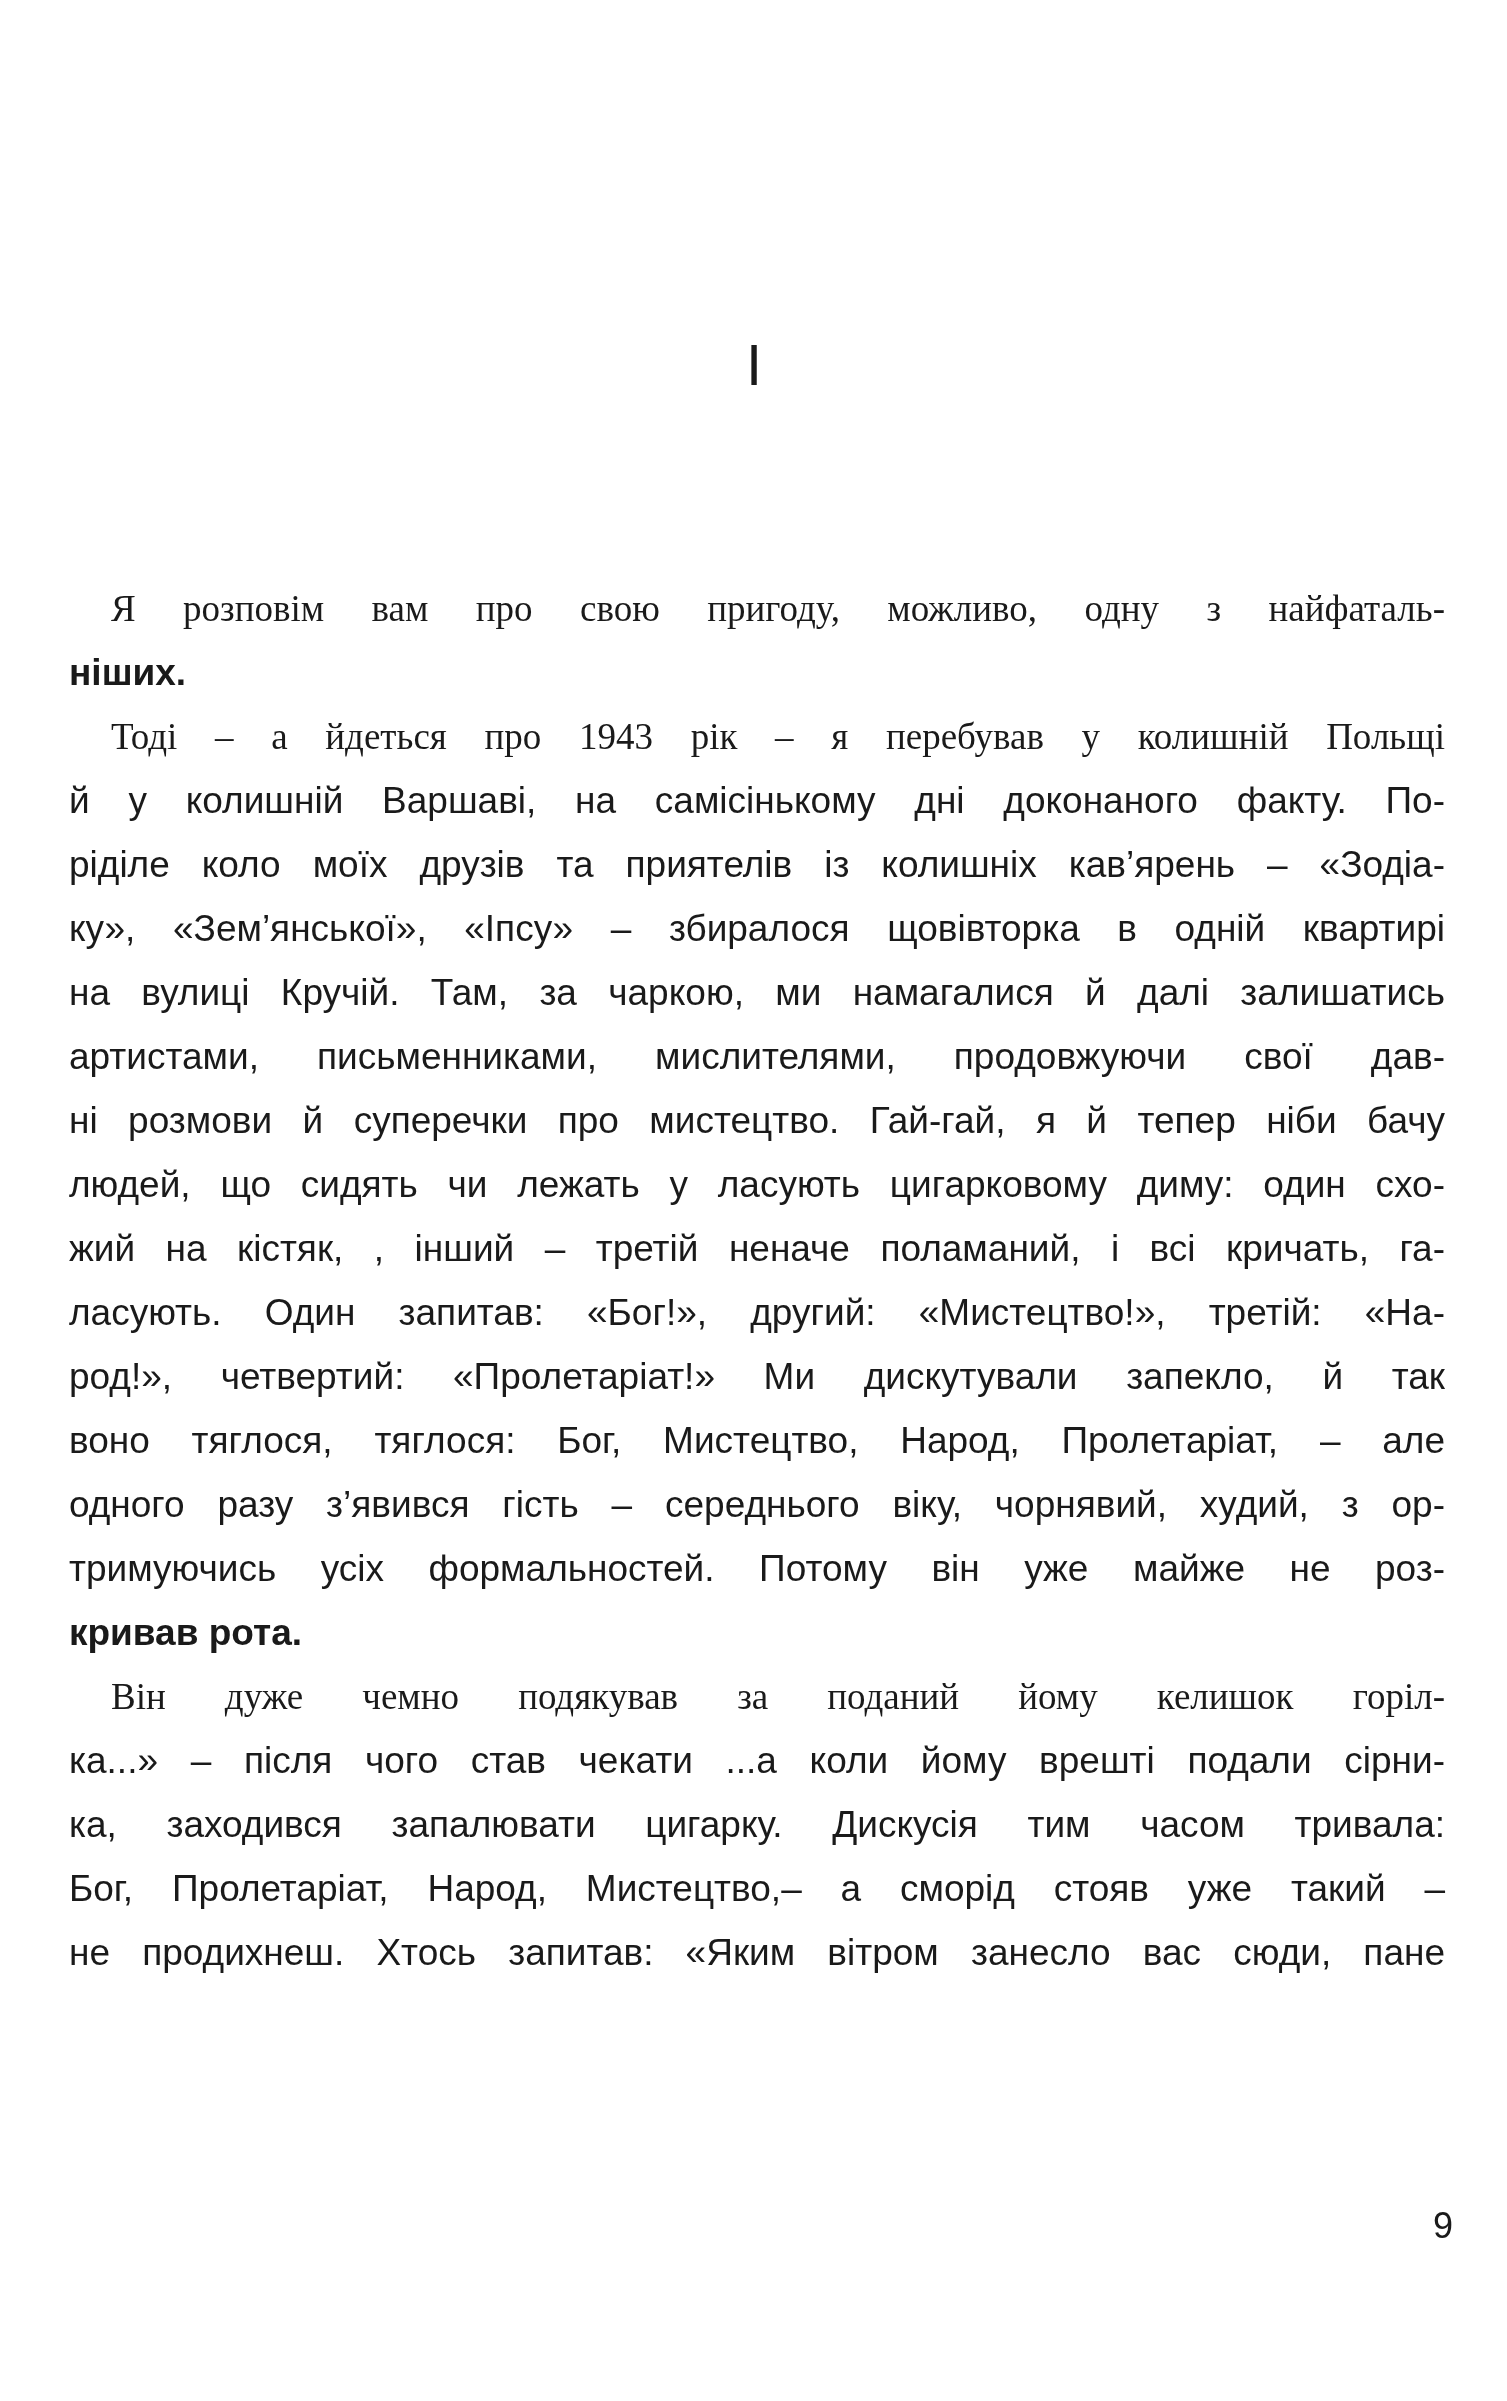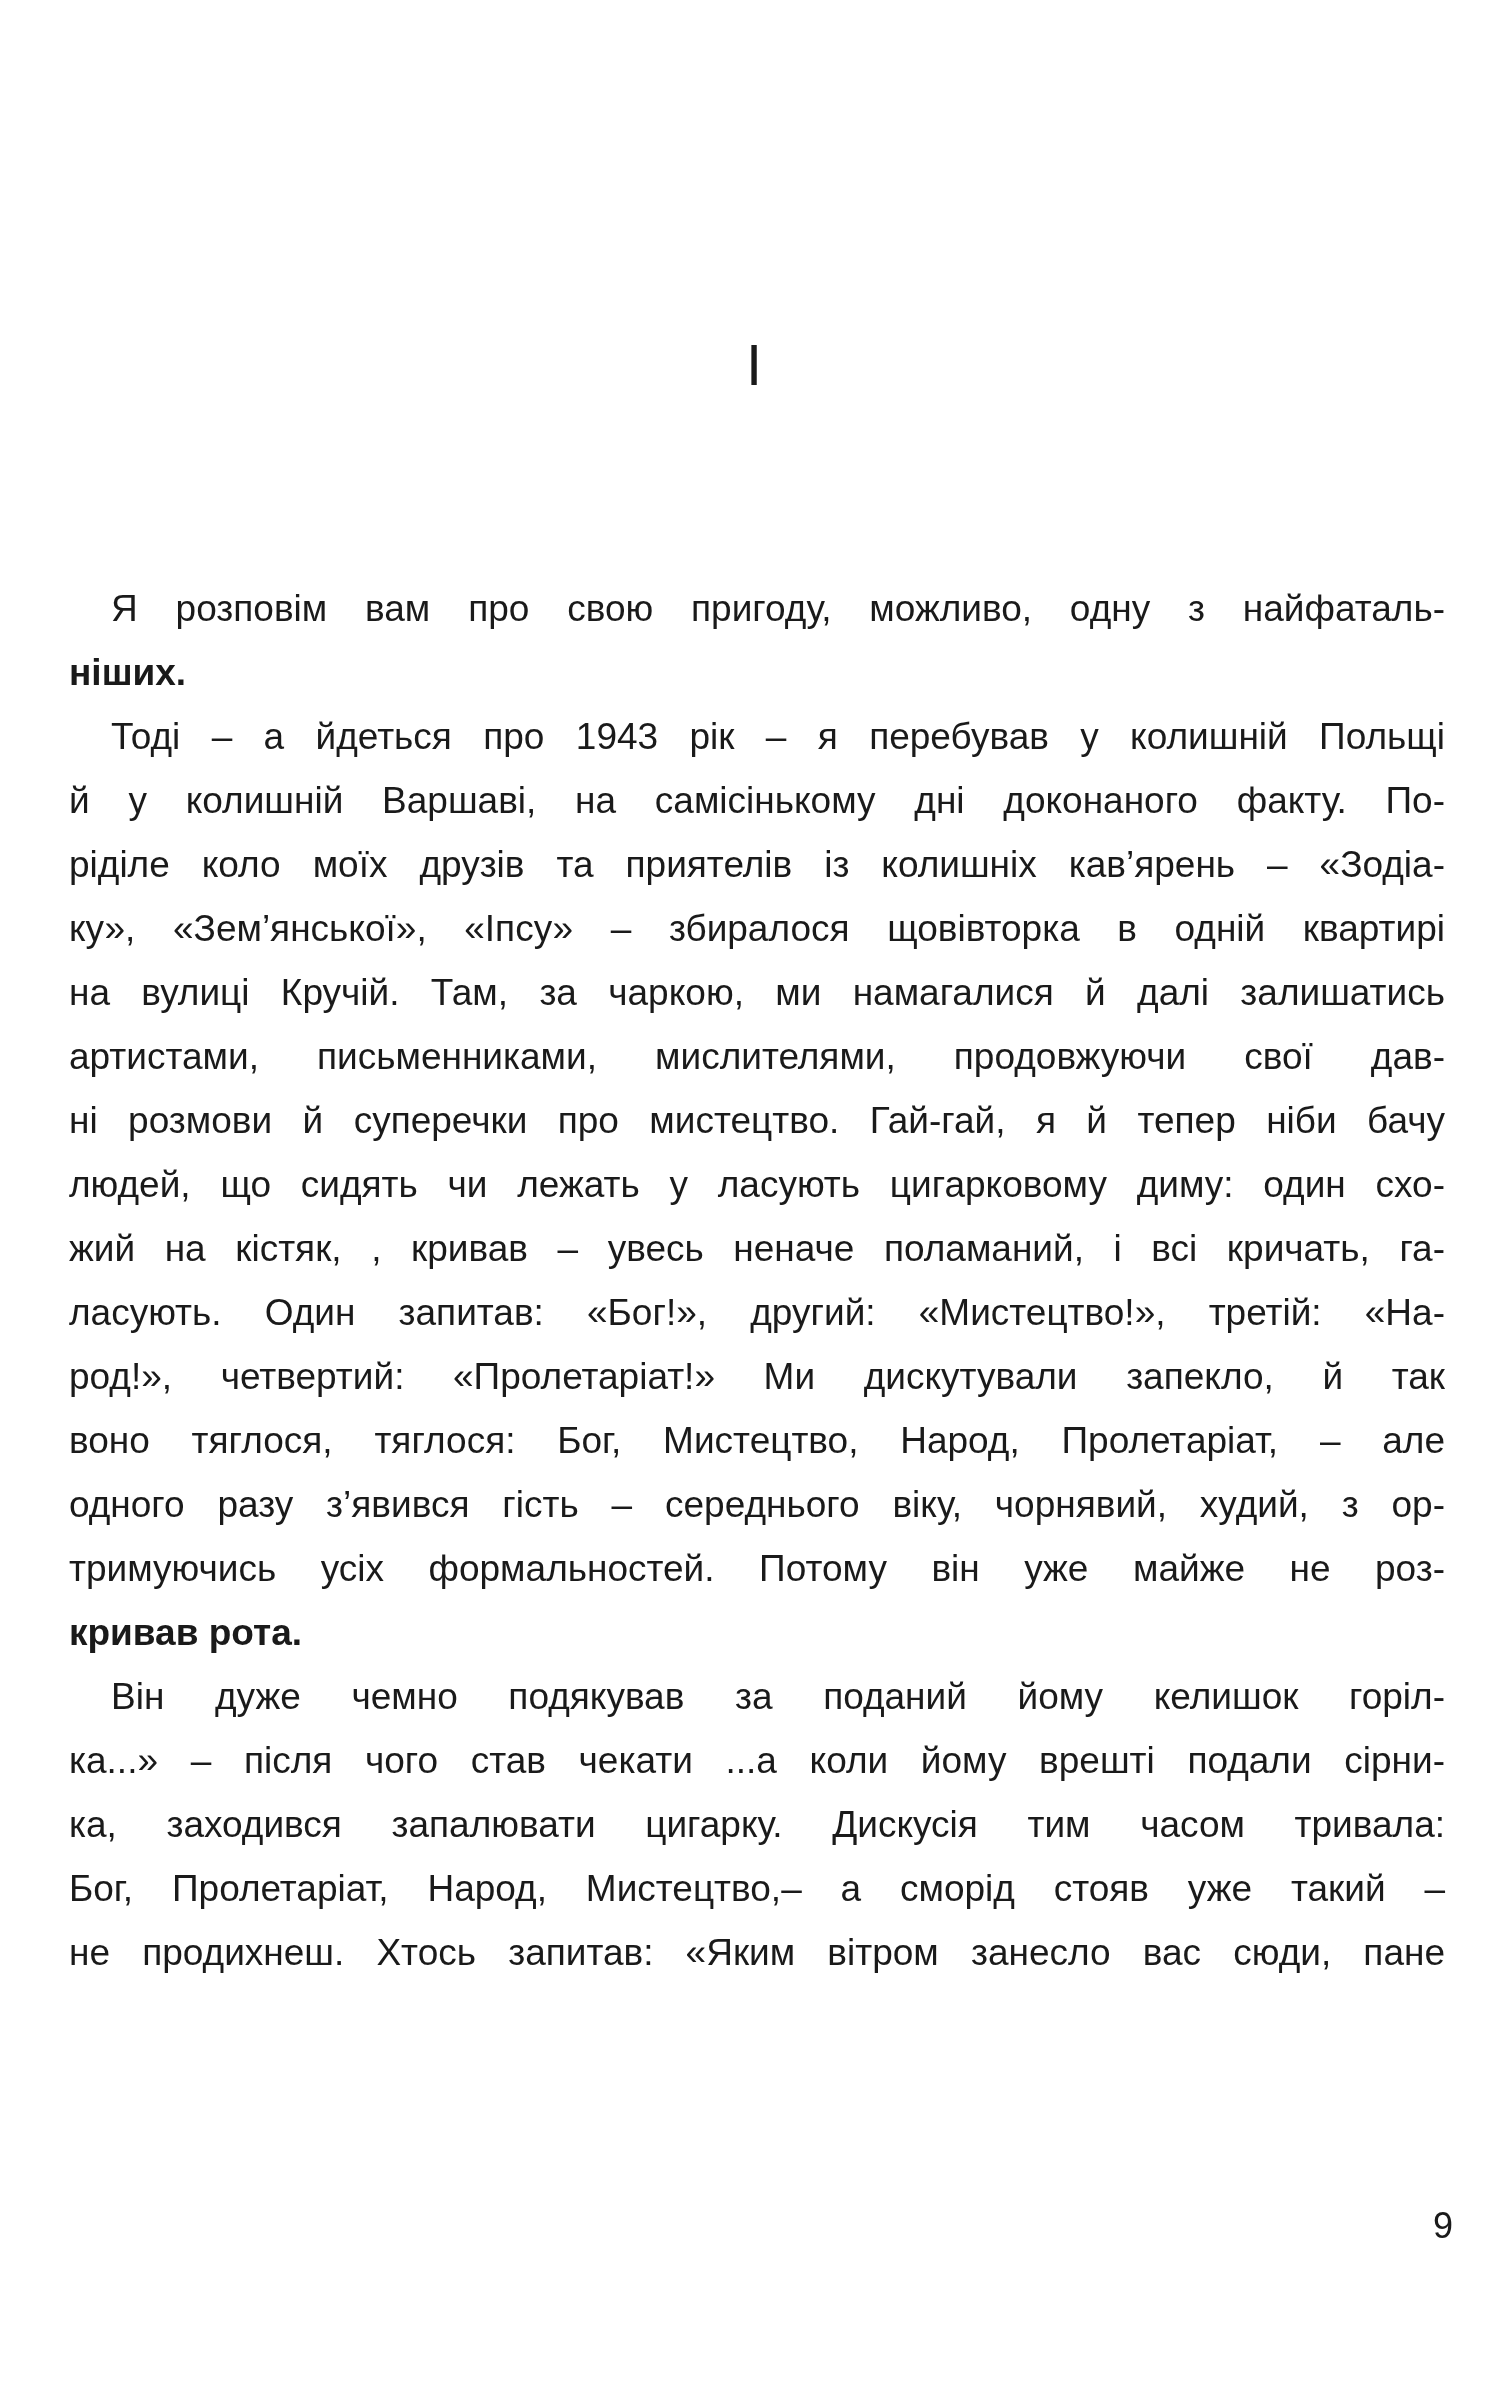--- a/index.html
+++ b/index.html
@@ -4,40 +4,40 @@
 <style>
   html, body { margin:0; padding:0; background:#ffffff; }
   body { width:1508px; height:2401px; position:relative; overflow:hidden;
          font-family:"Liberation Sans", "DejaVu Sans", sans-serif; color:#1a1a1a; }
   .chapter { position:absolute; left:0; width:1508px; top:336px; text-align:center;
              font-size:58px; line-height:58px; font-weight:400; letter-spacing:0; }
   .text { position:absolute; left:69px; width:1376px; top:577px; font-size:37px; line-height:64px;
           text-align:justify; }
   .line { display:block; text-align:justify; text-align-last:justify; white-space:nowrap; height:64px; overflow:visible; }
   .line.last { text-align-last:left;font-weight:bold; }
-  .line.indent { padding-left:42px; }
+  .line.indent { padding-left:42px;font-family:Liberation Serif, serif; }
   .pageno { position:absolute; left:1414px; top:2205px; font-size:36px; width:39px; text-align:right; }
 </style>
 </head>
 <body>
 
 <div class="chapter">I</div>
 
 <div class="text" id="body-text">
     <span class="line indent">Я розповім вам про свою пригоду, можливо, одну з найфаталь-</span>
     <span class="line last">ніших.</span>
     <span class="line indent">Тоді – а йдеться про 1943 рік – я перебував у колишній Польщі</span>
     <span class="line">й у колишній Варшаві, на самісінькому дні доконаного факту. По-</span>
     <span class="line">ріділе коло моїх друзів та приятелів із колишніх кав’ярень – «Зодіа-</span>
     <span class="line">ку», «Зем’янської», «Іпсу» – збиралося щовівторка в одній квартирі</span>
     <span class="line">на вулиці Кручій. Там, за чаркою, ми намагалися й далі залишатись</span>
     <span class="line">артистами, письменниками, мислителями, продовжуючи свої дав-</span>
     <span class="line">ні розмови й суперечки про мистецтво. Гай-гай, я й тепер ніби бачу</span>
     <span class="line">людей, що сидять чи лежать у ласують цигарковому диму: один схо-</span>
-    <span class="line">жий на кістяк, , кривав – увесь неначе поламаний, і всі кричать, га-</span>
+    <span class="line">жий на кістяк, , інший – третій неначе поламаний, і всі кричать, га-</span>
     <span class="line">ласують. Один запитав: «Бог!», другий: «Мистецтво!», третій: «На-</span>
     <span class="line">род!», четвертий: «Пролетаріат!» Ми дискутували запекло, й так</span>
     <span class="line">воно тяглося, тяглося: Бог, Мистецтво, Народ, Пролетаріат, – але</span>
     <span class="line">одного разу з’явився гість – середнього віку, чорнявий, худий, з ор-</span>
     <span class="line">тримуючись усіх формальностей. Потому він уже майже не роз-</span>
     <span class="line last">кривав рота.</span>
     <span class="line indent">Він дуже чемно подякував за поданий йому келишок горіл-</span>
     <span class="line">ка...» – після чого став чекати ...а коли йому врешті подали сірни-</span>
     <span class="line">ка, заходився запалювати цигарку. Дискусія тим часом тривала:</span>
     <span class="line">Бог, Пролетаріат, Народ, Мистецтво,– а сморід стояв уже такий –</span>

